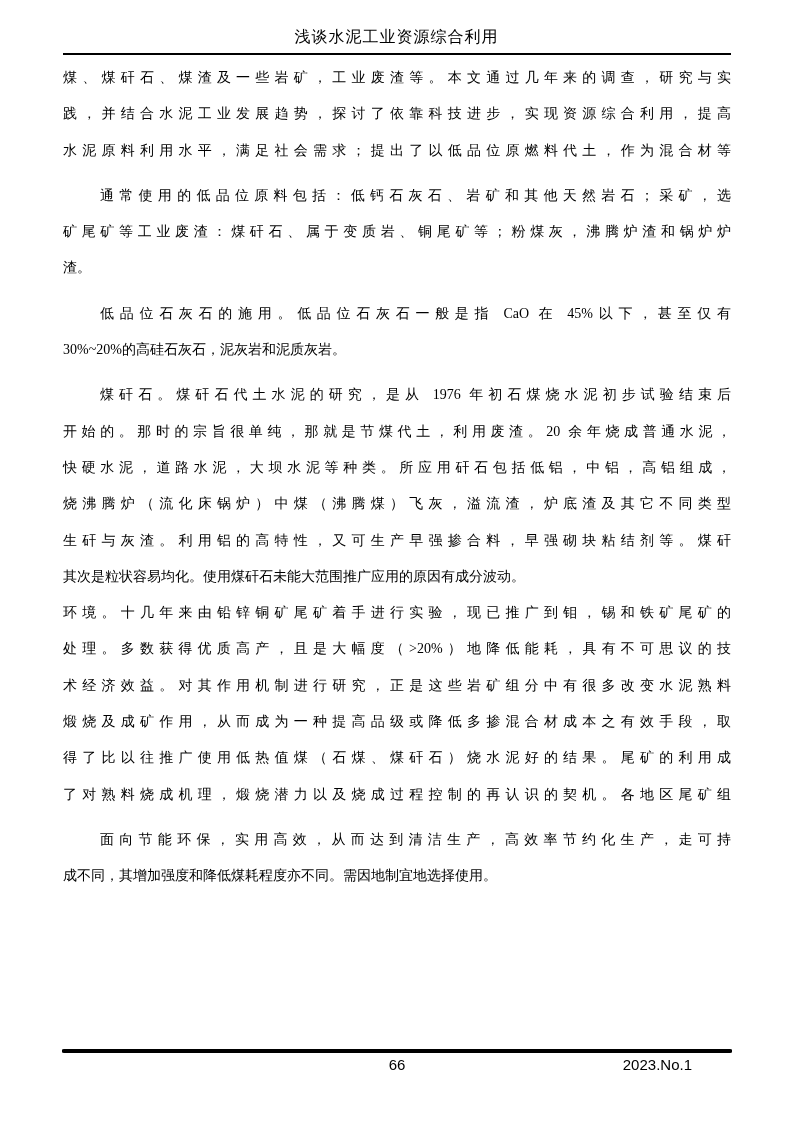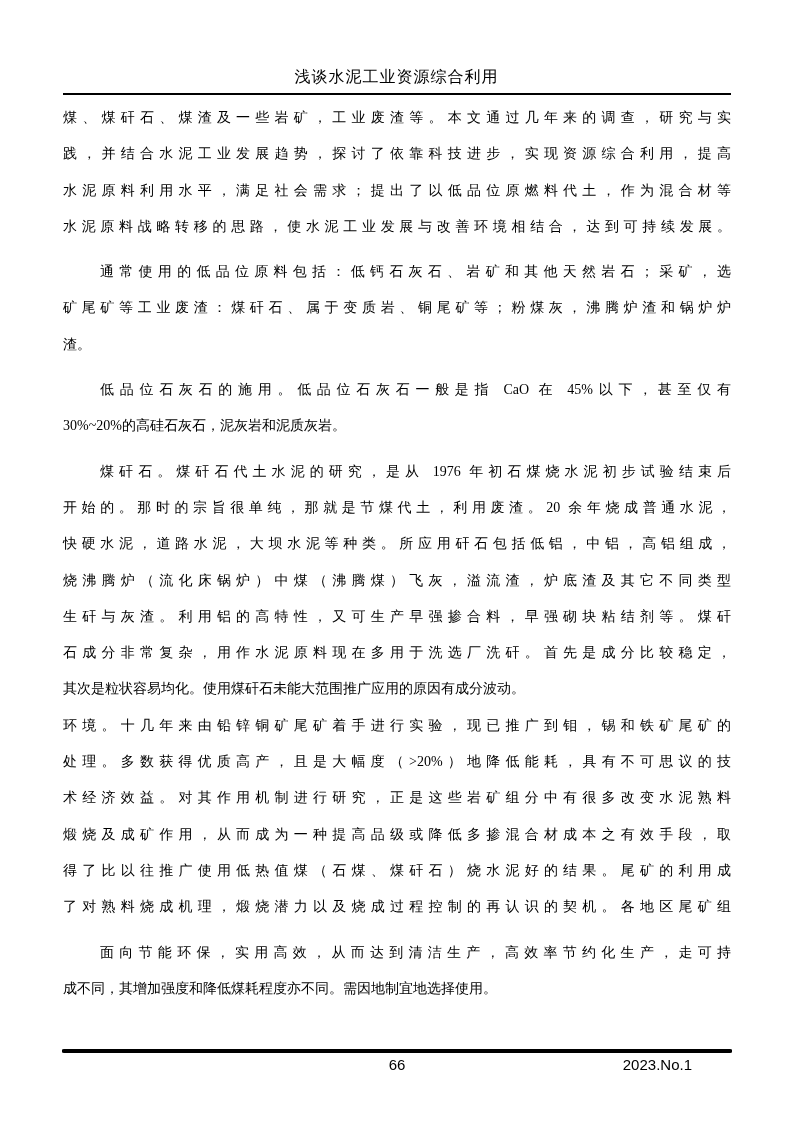--- a/index.html
+++ b/index.html
@@ -2,21 +2,21 @@
 <html><head>
 <meta charset="utf-8">
 <style>
   html, body { margin: 0; padding: 0; }
   body {
     width: 793px; height: 1122px;
     background: #ffffff; color: #000000;
     font-family: "Liberation Serif", "DejaVu Serif", serif;
     position: relative; overflow: hidden;
   }
-  .page-header { padding-top: 66px; }
+  .page-header { padding-top: 26px; }
   .page-title {
     text-align: center;
     font-size: 16px;
     line-height: 21px;
     letter-spacing: 1px;
   }
   .header-rule {
     margin: 6px 62px 0 63px;
     border-bottom: 2px solid #000;
     height: 0;
@@ -57,32 +57,30 @@
 
 <div class="page-header">
   <div class="page-title">浅谈水泥工业资源综合利用</div>
   <div class="header-rule"></div>
 </div>
 
 <div class="doc-body">
     <div class="line just">煤、煤矸石、煤渣及一些岩矿，工业废渣等。本文通过几年来的调查，研究与实</div>
     <div class="line just">践，并结合水泥工业发展趋势，探讨了依靠科技进步，实现资源综合利用，提高</div>
     <div class="line just">水泥原料利用水平，满足社会需求；提出了以低品位原燃料代土，作为混合材等</div>
-    <div class="line just">水泥原料战略转移的思路，使水泥工业发展与改善环境相结合，达到可持续发展。</div>
     <div class="line just indent">通常使用的低品位原料包括：低钙石灰石、岩矿和其他天然岩石；采矿，选</div>
     <div class="line just">矿尾矿等工业废渣：煤矸石、属于变质岩、铜尾矿等；粉煤灰，沸腾炉渣和锅炉炉</div>
     <div class="line">渣。</div>
     <div class="line just indent">低品位石灰石的施用。低品位石灰石一般是指 CaO 在 45%以下，甚至仅有</div>
     <div class="line">30%~20%的高硅石灰石，泥灰岩和泥质灰岩。</div>
     <div class="line just indent">煤矸石。煤矸石代土水泥的研究，是从 1976 年初石煤烧水泥初步试验结束后</div>
     <div class="line just">开始的。那时的宗旨很单纯，那就是节煤代土，利用废渣。20 余年烧成普通水泥，</div>
     <div class="line just">快硬水泥，道路水泥，大坝水泥等种类。所应用矸石包括低铝，中铝，高铝组成，</div>
     <div class="line just">烧沸腾炉（流化床锅炉）中煤（沸腾煤）飞灰，溢流渣，炉底渣及其它不同类型</div>
     <div class="line just">生矸与灰渣。利用铝的高特性，又可生产早强掺合料，早强砌块粘结剂等。煤矸</div>
-    <div class="line just">石成分非常复杂，用作水泥原料现在多用于洗选厂洗矸。首先是成分比较稳定，</div>
     <div class="line">其次是粒状容易均化。使用煤矸石未能大范围推广应用的原因有成分波动。</div>
     <div class="line just">环境。十几年来由铅锌铜矿尾矿着手进行实验，现已推广到钼，锡和铁矿尾矿的</div>
     <div class="line just">处理。多数获得优质高产，且是大幅度（&gt;20%）地降低能耗，具有不可思议的技</div>
     <div class="line just">术经济效益。对其作用机制进行研究，正是这些岩矿组分中有很多改变水泥熟料</div>
     <div class="line just">煅烧及成矿作用，从而成为一种提高品级或降低多掺混合材成本之有效手段，取</div>
     <div class="line just">得了比以往推广使用低热值煤（石煤、煤矸石）烧水泥好的结果。尾矿的利用成</div>
     <div class="line just">了对熟料烧成机理，煅烧潜力以及烧成过程控制的再认识的契机。各地区尾矿组</div>
     <div class="line just indent">面向节能环保，实用高效，从而达到清洁生产，高效率节约化生产，走可持</div>
     <div class="line">成不同，其增加强度和降低煤耗程度亦不同。需因地制宜地选择使用。</div>
   </div>

